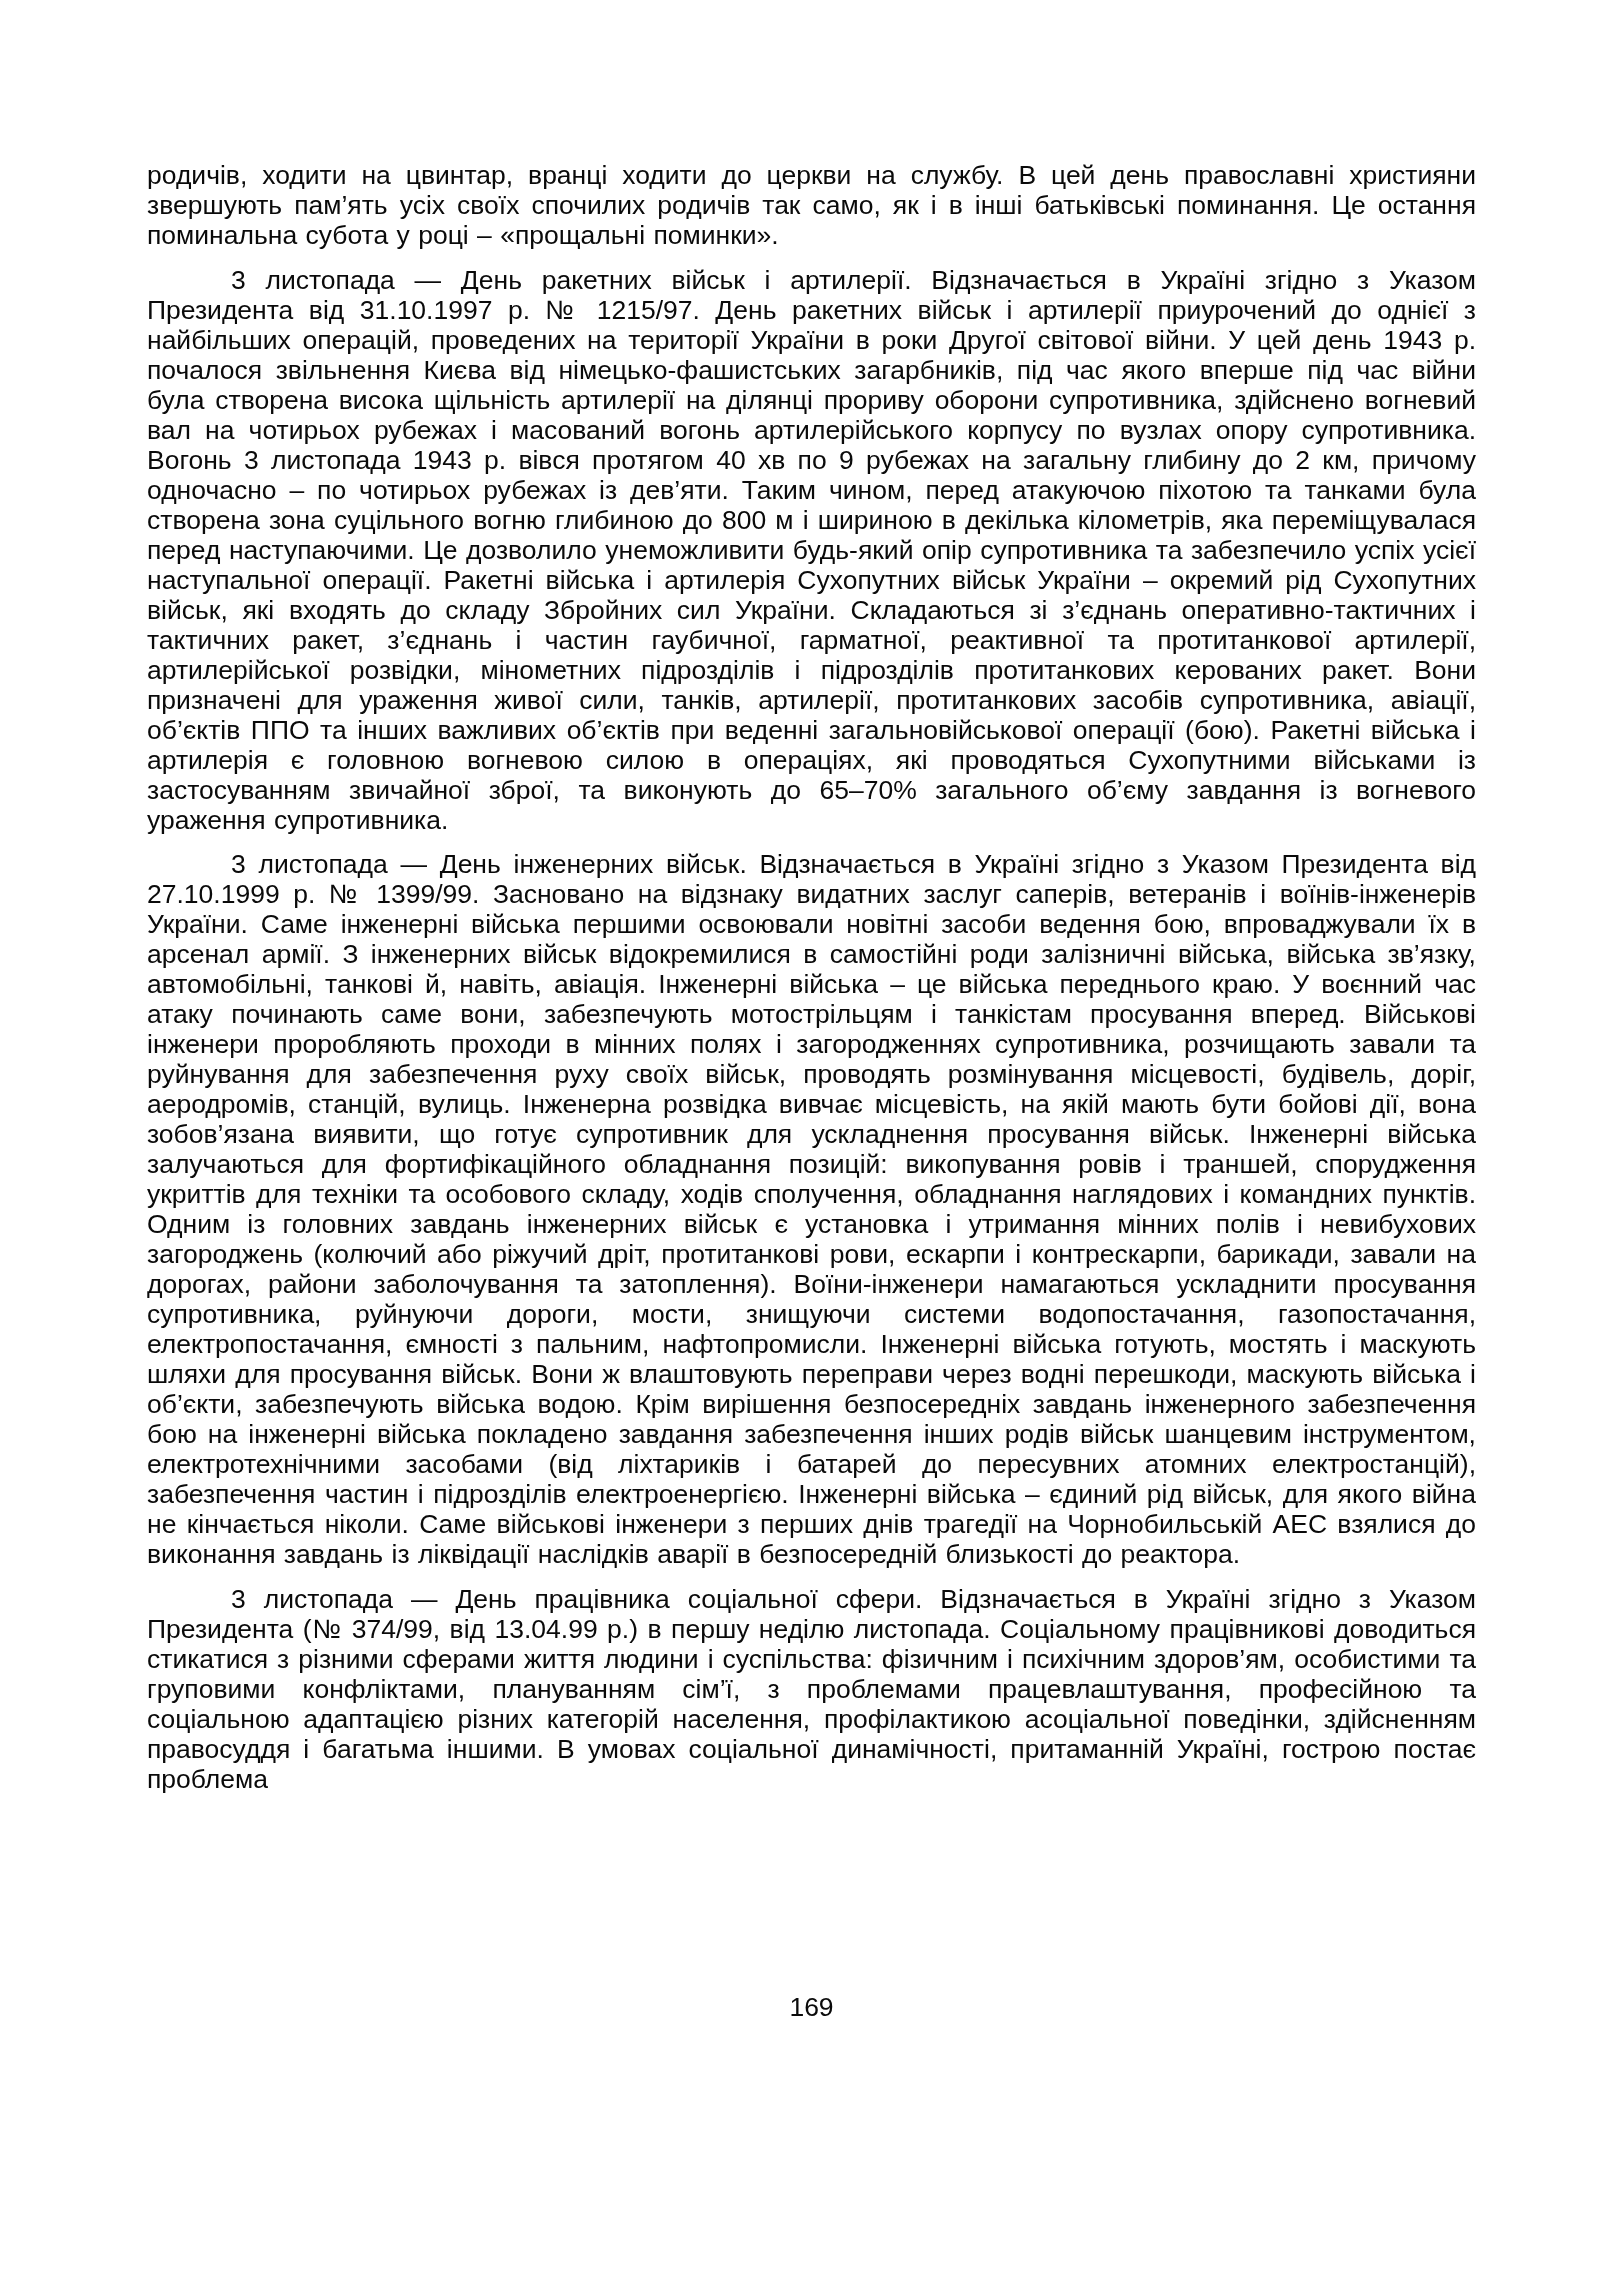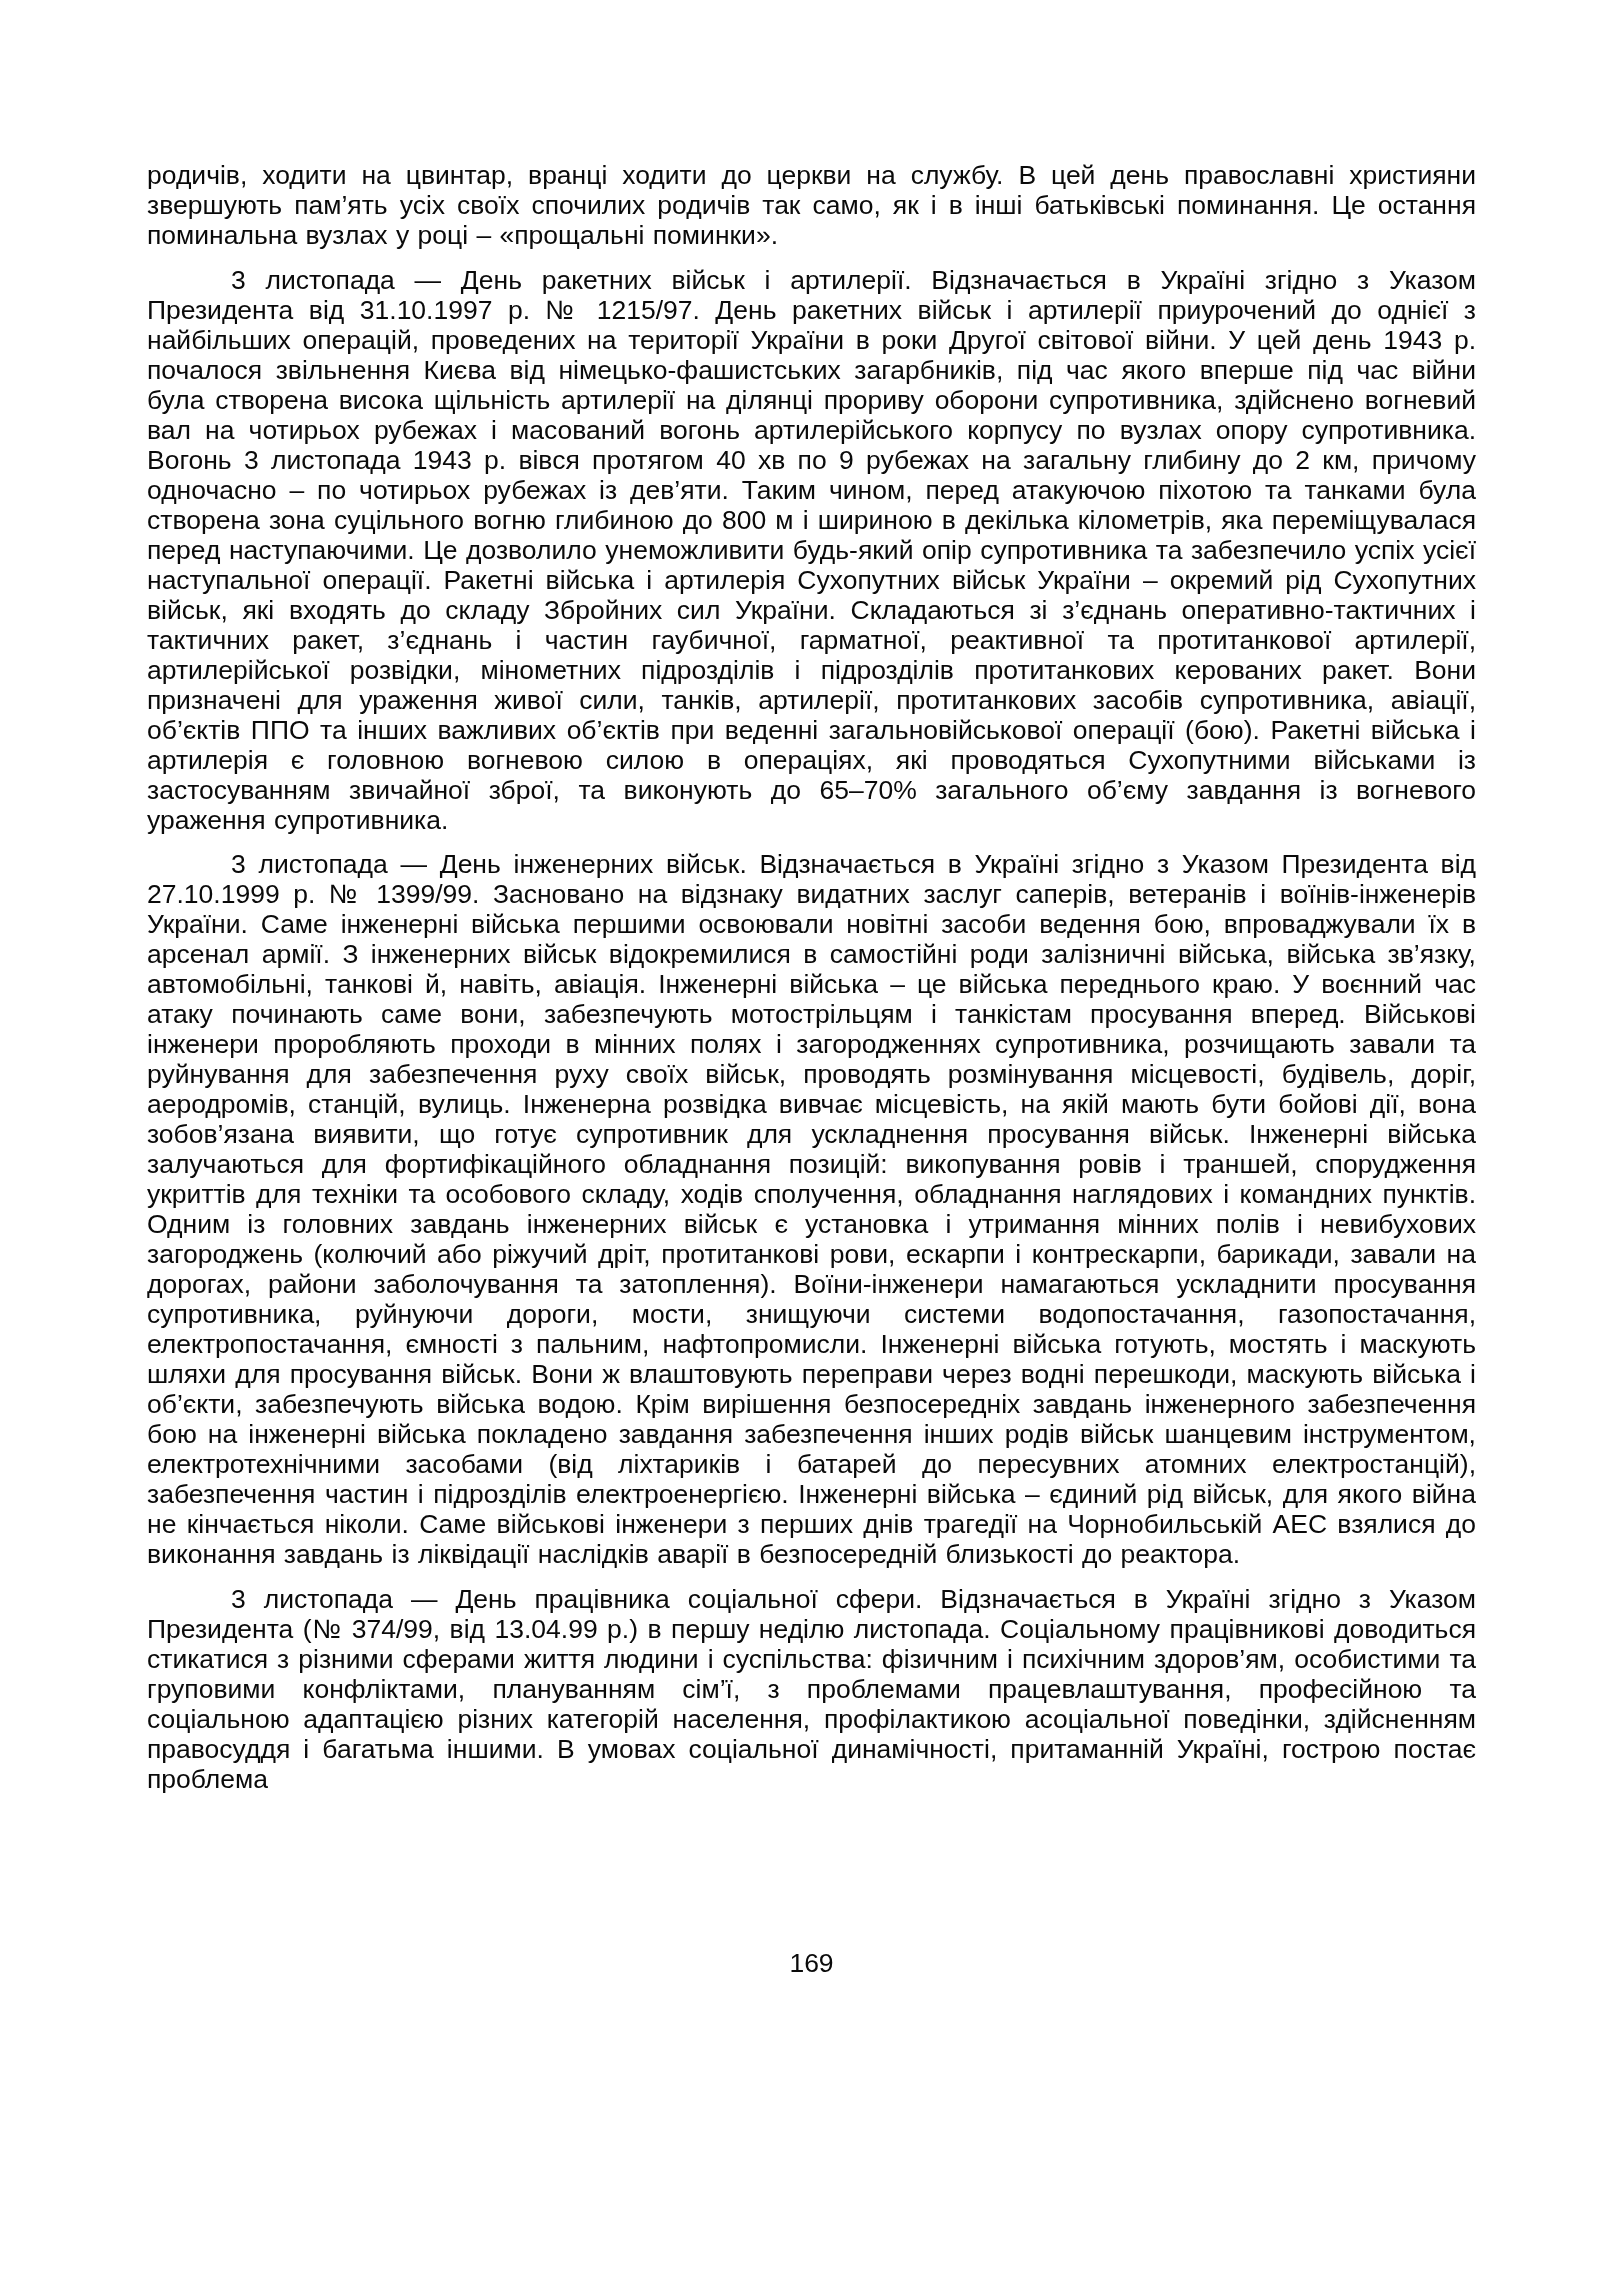--- a/index.html
+++ b/index.html
@@ -34,35 +34,35 @@
   .text-block p.indented {
     text-indent: 84px;
     margin-top: 14.7px;
   }
   .text-block strong {
     font-weight: normal;
   }
   .page-number {
     position: absolute;
     left: 147px;
-    top: 1948px;
+    top: 1992px;
     width: 1329px;
     text-align: center;
     font-size: 26.5px;
     line-height: 30px;
     color: #0a0a0a;
   }
 </style>
 </head>
 <body>
 
 <div class="page">
   <div class="text-block">
 
-    <p><strong></strong><span></span><span>родичів, ходити на цвинтар, вранці ходити до церкви на службу. В цей день православні християни звершують пам’ять усіх своїх спочилих родичів так само, як і в інші батьківські поминання. Це остання поминальна вузлах у році – «прощальні поминки».</span></p>
+    <p><strong></strong><span></span><span>родичів, ходити на цвинтар, вранці ходити до церкви на службу. В цей день православні християни звершують пам’ять усіх своїх спочилих родичів так само, як і в інші батьківські поминання. Це остання поминальна субота у році – «прощальні поминки».</span></p>
 
     <p class="indented"><strong>3 листопада</strong><span> — </span><span>День ракетних військ і артилерії. Відзначається в Україні згідно з Указом Президента від 31.10.1997 р. № 1215/97. День ракетних військ і артилерії приурочений до однієї з найбільших операцій, проведених на території України в роки Другої світової війни. У цей день 1943 р. почалося звільнення Києва від німецько-фашистських загарбників, під час якого вперше під час війни була створена висока щільність артилерії на ділянці прориву оборони супротивника, здійснено вогневий вал на чотирьох рубежах і масований вогонь артилерійського корпусу по вузлах опору супротивника. Вогонь 3 листопада 1943 р. вівся протягом 40 хв по 9 рубежах на загальну глибину до 2 км, причому одночасно – по чотирьох рубежах із дев’яти. Таким чином, перед атакуючою піхотою та танками була створена зона суцільного вогню глибиною до 800 м і шириною в декілька кілометрів, яка переміщувалася перед наступаючими. Це дозволило унеможливити будь-який опір супротивника та забезпечило успіх усієї наступальної операції. Ракетні війська і артилерія Сухопутних військ України – окремий рід Сухопутних військ, які входять до складу Збройних сил України. Складаються зі з’єднань оперативно-тактичних і тактичних ракет, з’єднань і частин гаубичної, гарматної, реактивної та протитанкової артилерії, артилерійської розвідки, мінометних підрозділів і підрозділів протитанкових керованих ракет. Вони призначені для ураження живої сили, танків, артилерії, протитанкових засобів супротивника, авіації, об’єктів ППО та інших важливих об’єктів при веденні загальновійськової операції (бою). Ракетні війська і артилерія є головною вогневою силою в операціях, які проводяться Сухопутними військами із застосуванням звичайної зброї, та виконують до 65–70% загального об’єму завдання із вогневого ураження супротивника.</span></p>
 
     <p class="indented"><strong>3 листопада</strong><span> — </span><span>День інженерних військ. Відзначається в Україні згідно з Указом Президента від 27.10.1999 р. № 1399/99. Засновано на відзнаку видатних заслуг саперів, ветеранів і воїнів-інженерів України. Саме інженерні війська першими освоювали новітні засоби ведення бою, впроваджували їх в арсенал армії. З інженерних військ відокремилися в самостійні роди залізничні війська, війська зв’язку, автомобільні, танкові й, навіть, авіація. Інженерні війська – це війська переднього краю. У воєнний час атаку починають саме вони, забезпечують мотострільцям і танкістам просування вперед. Військові інженери проробляють проходи в мінних полях і загородженнях супротивника, розчищають завали та руйнування для забезпечення руху своїх військ, проводять розмінування місцевості, будівель, доріг, аеродромів, станцій, вулиць. Інженерна розвідка вивчає місцевість, на якій мають бути бойові дії, вона зобов’язана виявити, що готує супротивник для ускладнення просування військ. Інженерні війська залучаються для фортифікаційного обладнання позицій: викопування ровів і траншей, спорудження укриттів для техніки та особового складу, ходів сполучення, обладнання наглядових і командних пунктів. Одним із головних завдань інженерних військ є установка і утримання мінних полів і невибухових загороджень (колючий або ріжучий дріт, протитанкові рови, ескарпи і контрескарпи, барикади, завали на дорогах, райони заболочування та затоплення). Воїни-інженери намагаються ускладнити просування супротивника, руйнуючи дороги, мости, знищуючи системи водопостачання, газопостачання, електропостачання, ємності з пальним, нафтопромисли. Інженерні війська готують, мостять і маскують шляхи для просування військ. Вони ж влаштовують переправи через водні перешкоди, маскують війська і об’єкти, забезпечують війська водою. Крім вирішення безпосередніх завдань інженерного забезпечення бою на інженерні війська покладено завдання забезпечення інших родів військ шанцевим інструментом, електротехнічними засобами (від ліхтариків і батарей до пересувних атомних електростанцій), забезпечення частин і підрозділів електроенергією. Інженерні війська – єдиний рід військ, для якого війна не кінчається ніколи. Саме військові інженери з перших днів трагедії на Чорнобильській АЕС взялися до виконання завдань із ліквідації наслідків аварії в безпосередній близькості до реактора.</span></p>
 
     <p class="indented"><strong>3 листопада</strong><span> — </span><span>День працівника соціальної сфери. Відзначається в Україні згідно з Указом Президента (№ 374/99, від 13.04.99 р.) в першу неділю листопада. Соціальному працівникові доводиться стикатися з різними сферами життя людини і суспільства: фізичним і психічним здоров’ям, особистими та груповими конфліктами, плануванням сім’ї, з проблемами працевлаштування, професійною та соціальною адаптацією різних категорій населення, профілактикою асоціальної поведінки, здійсненням правосуддя і багатьма іншими. В умовах соціальної динамічності, притаманній Україні, гострою постає проблема</span></p>
 
   </div>
 
   <div class="page-number">169</div>

